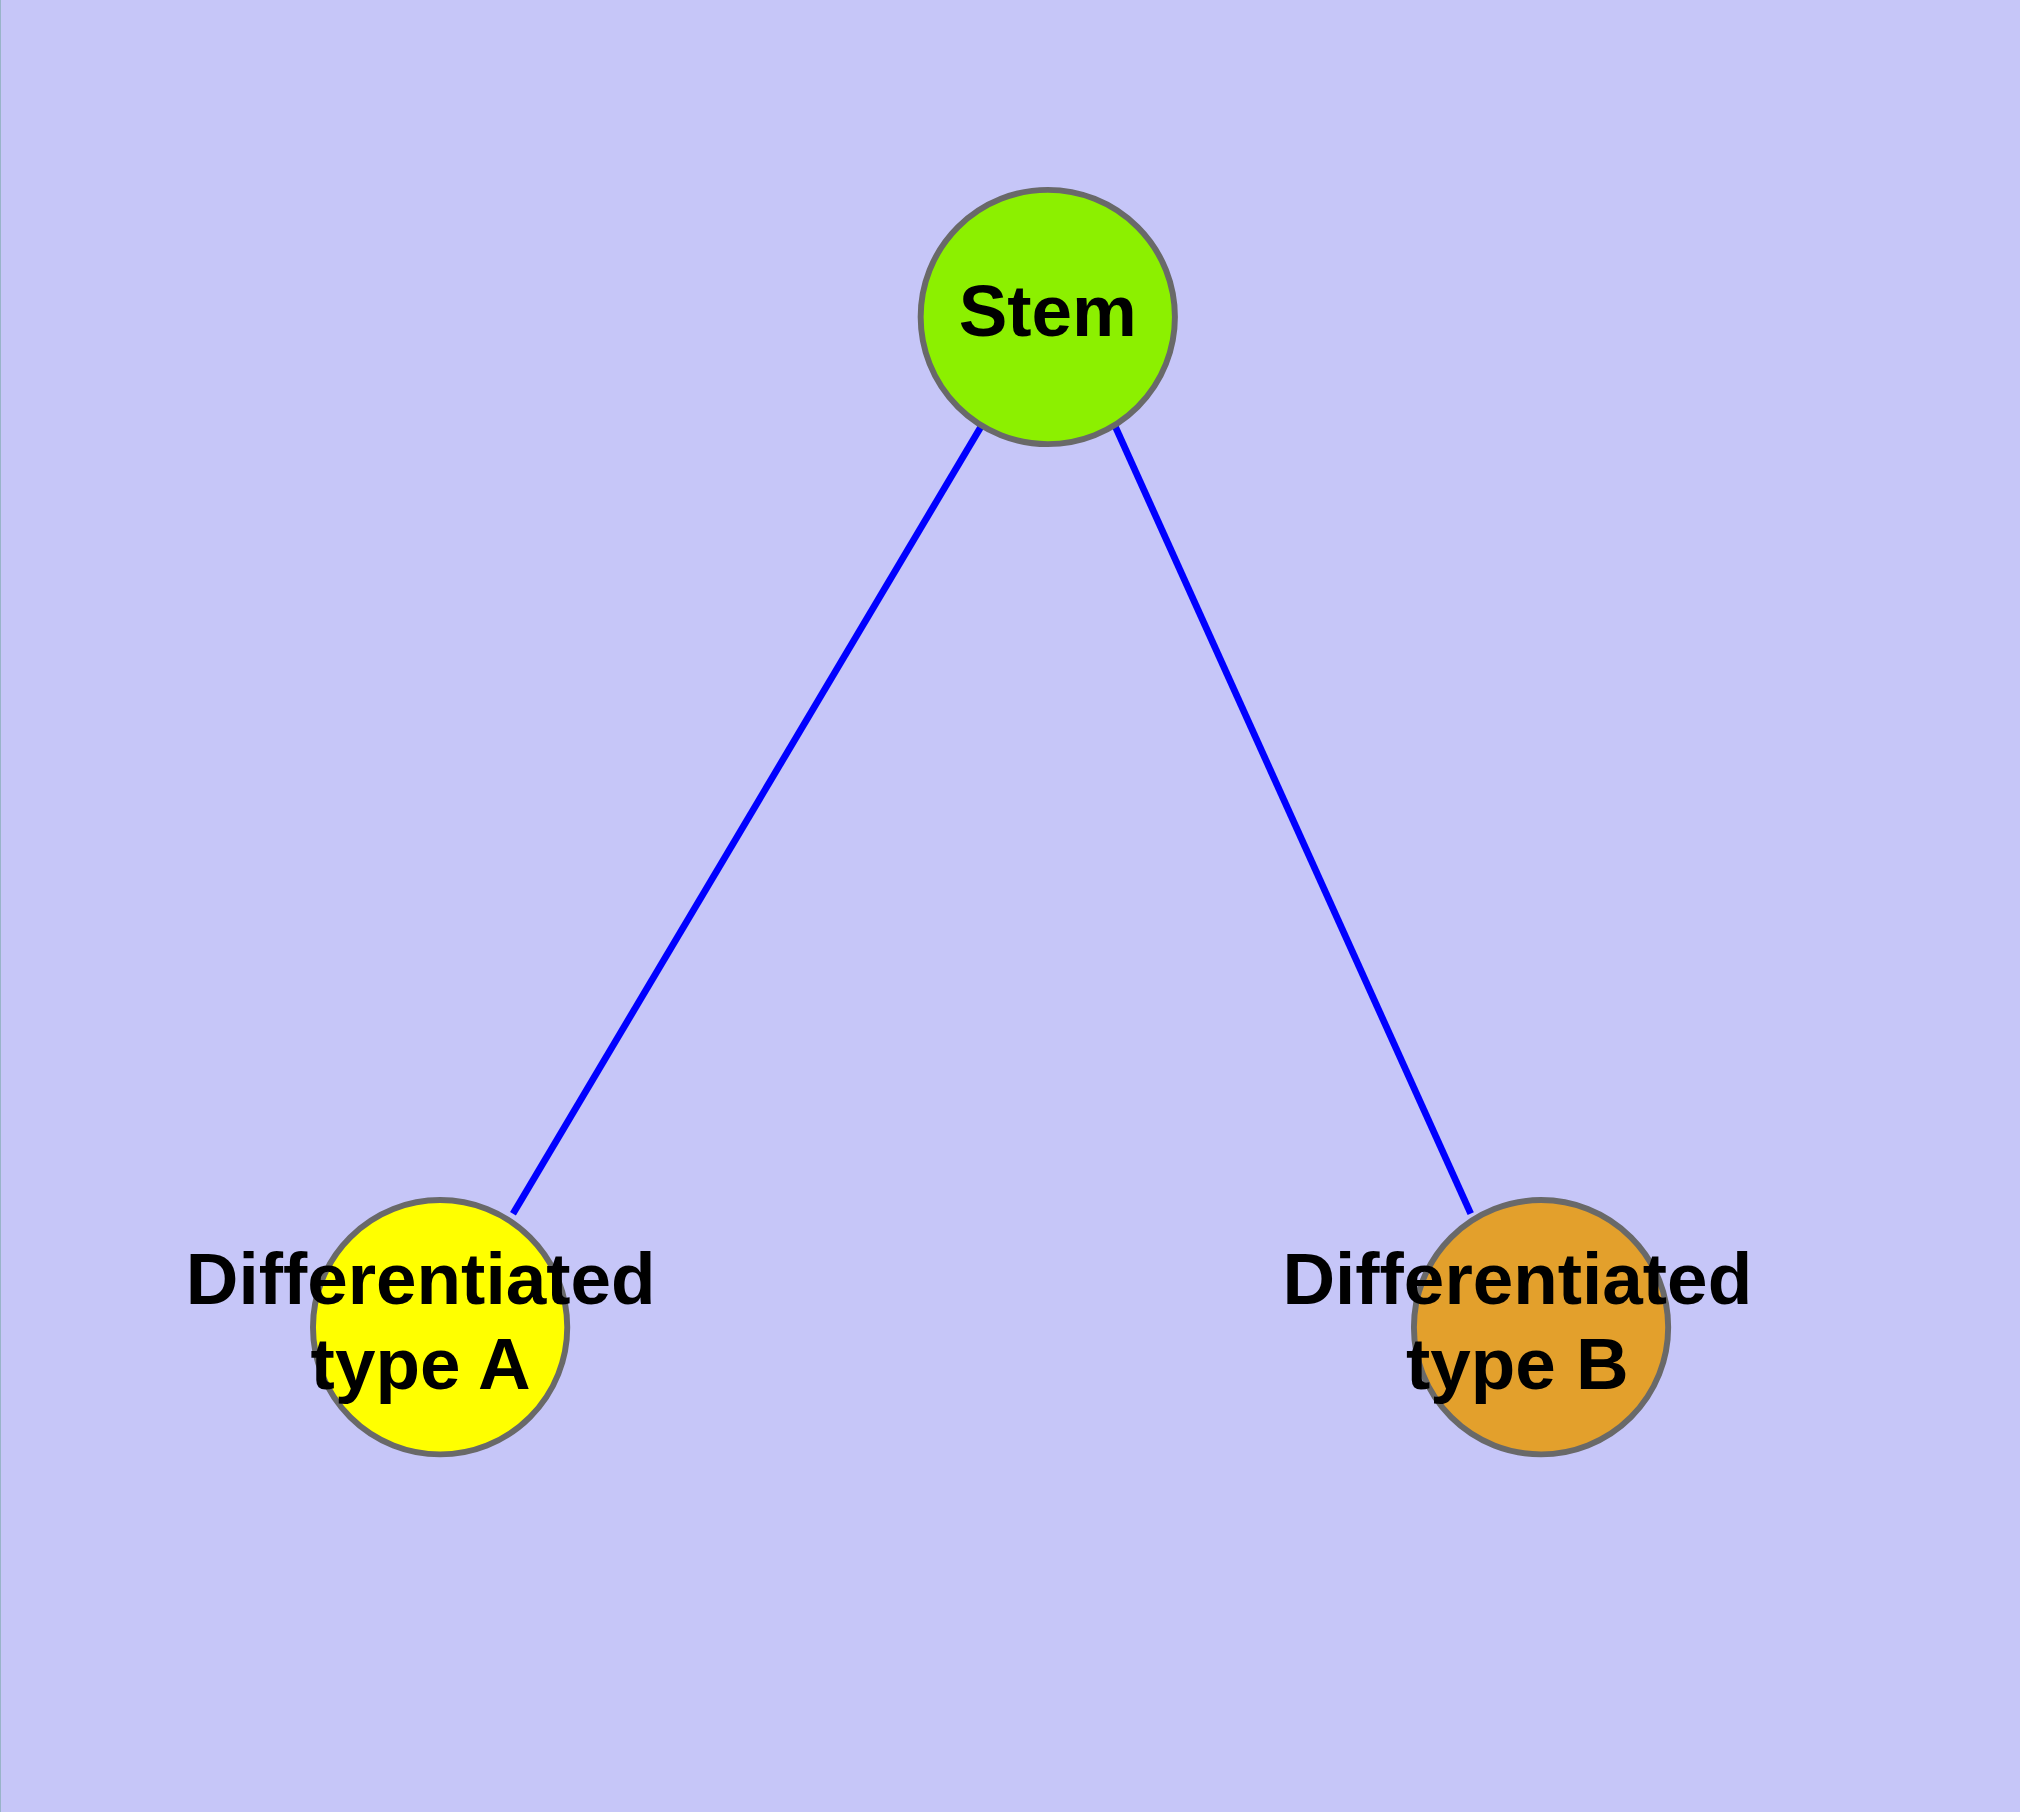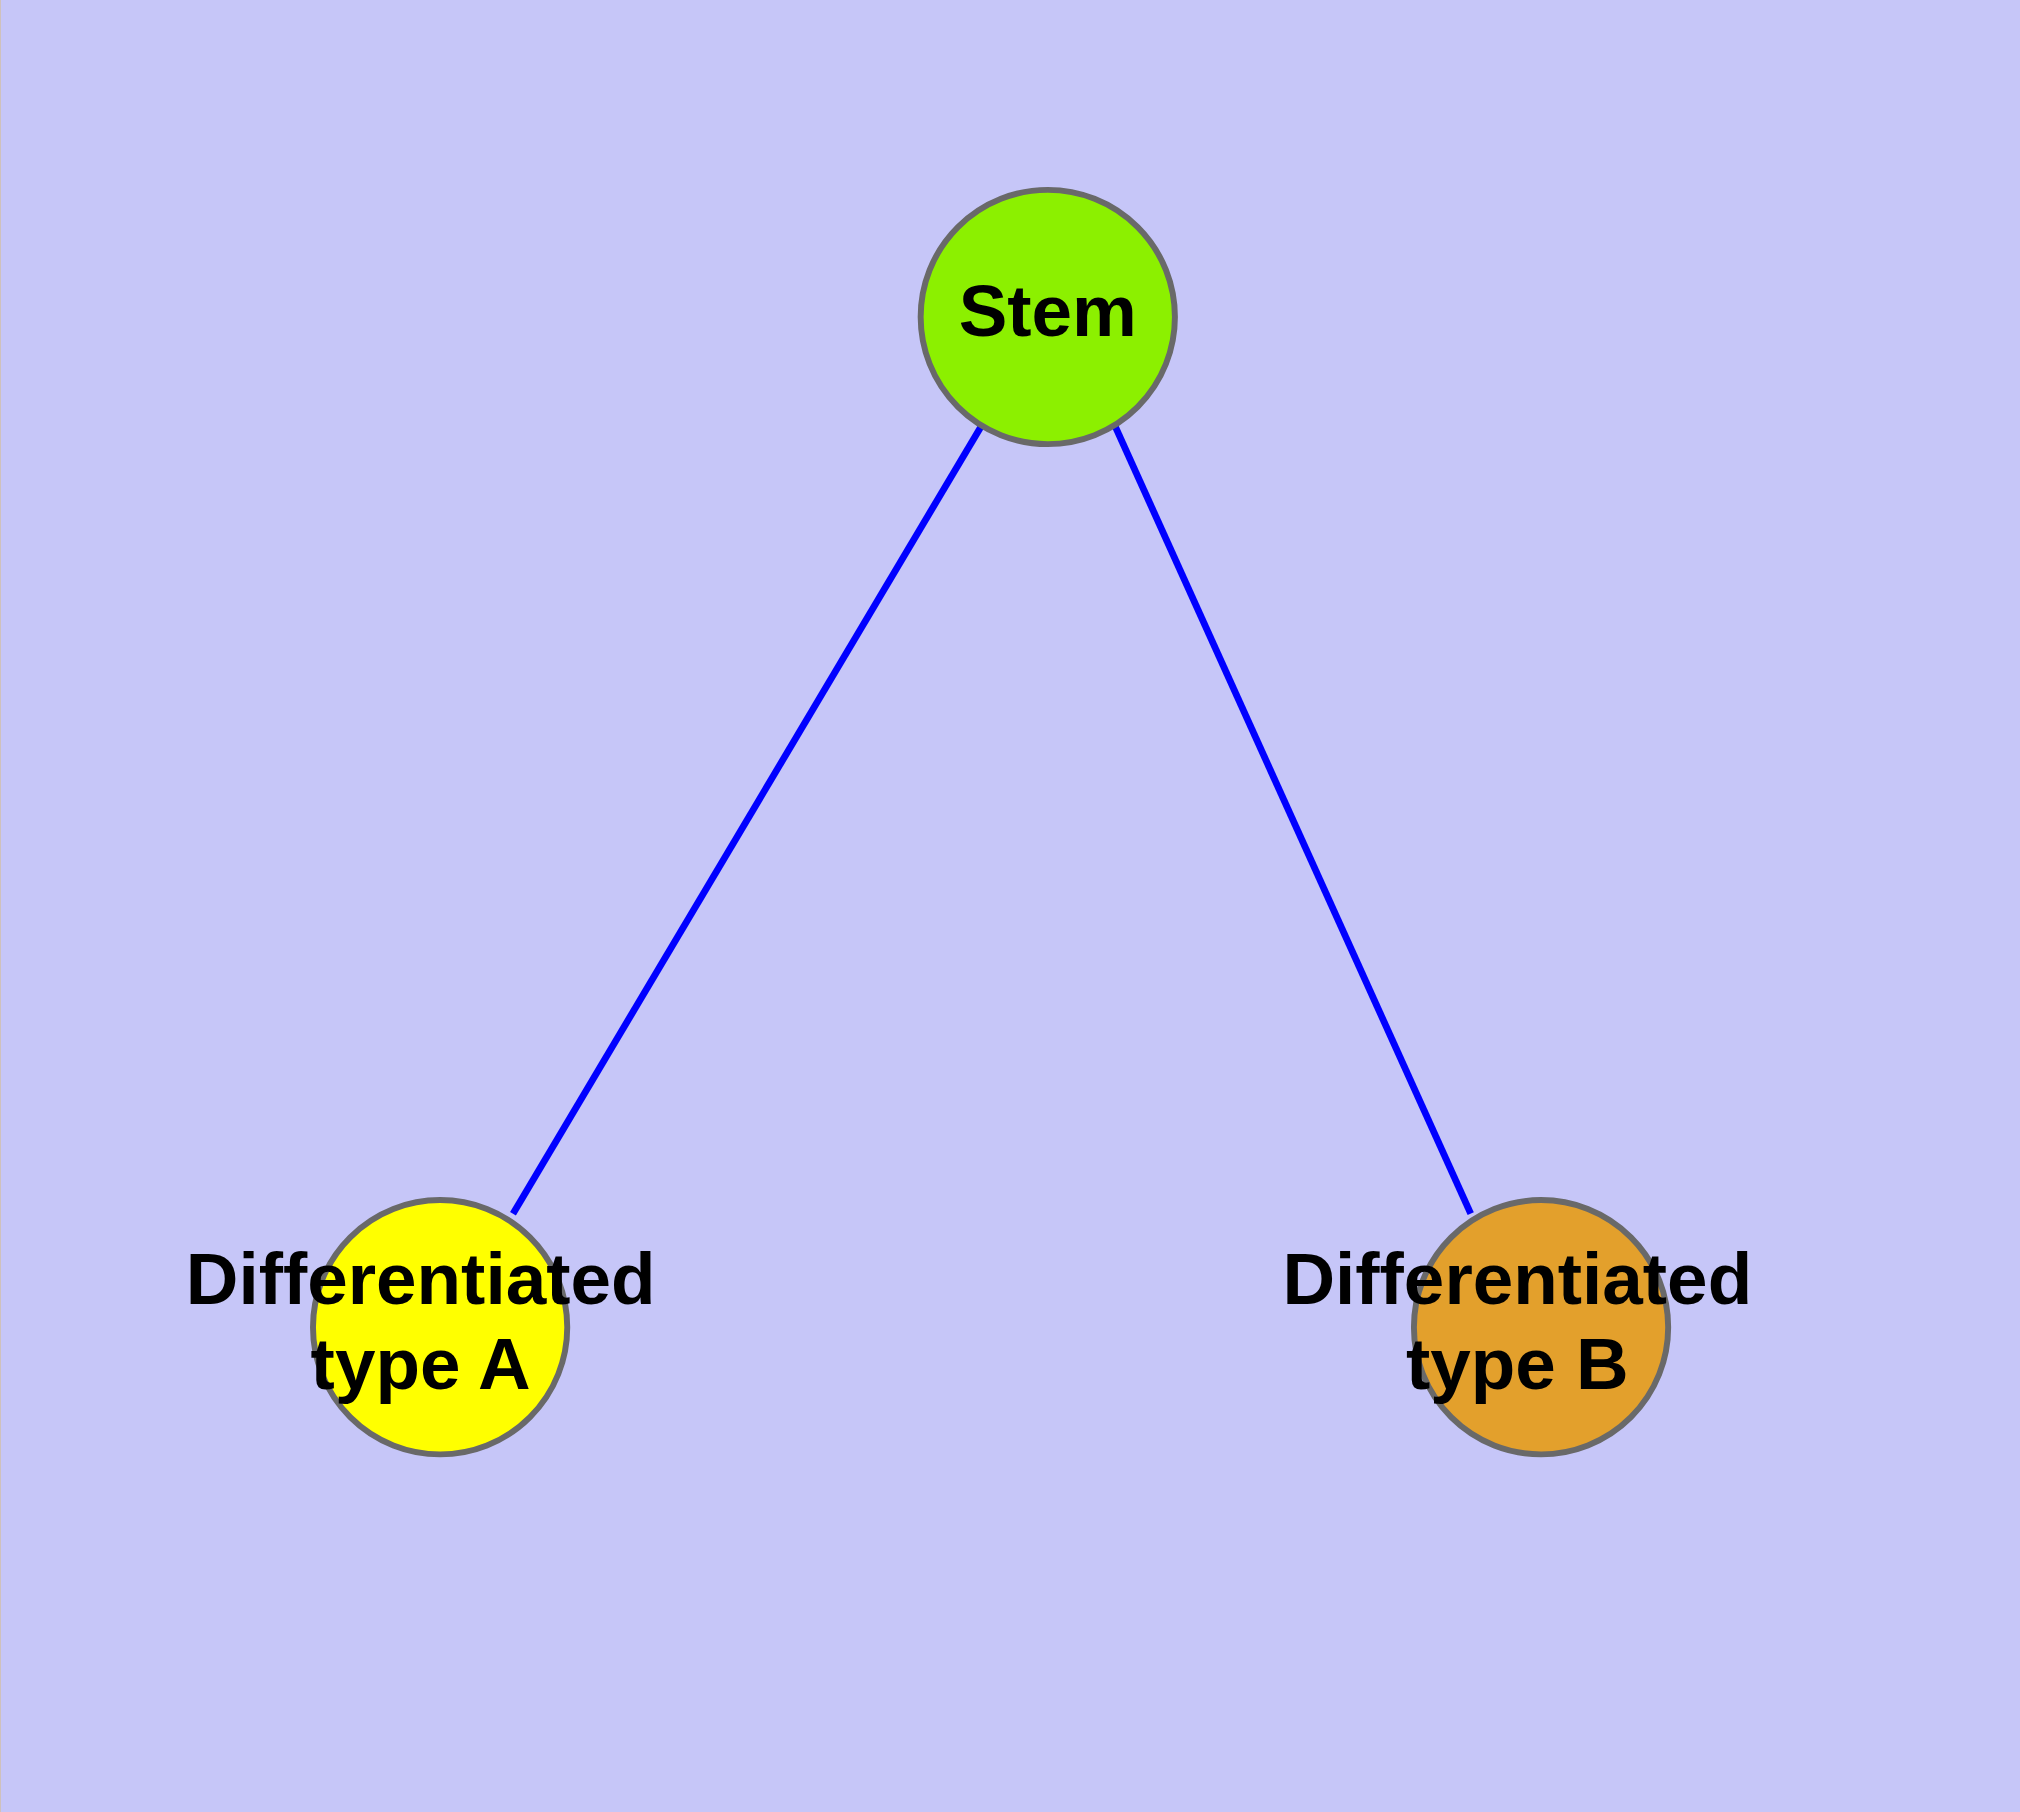--- a/index.html
+++ b/index.html
@@ -4,21 +4,21 @@
 <style>
   html, body {
     margin: 0;
     padding: 0;
     background: #c6c6f8;
   }
   #stage {
     position: relative;
     width: 2021px;
     height: 1812px;
-    background: #eab308;
+    background: #15803d;
     overflow: hidden;
     font-family: "Liberation Sans", sans-serif;
   }
   #graph-svg {
     position: absolute;
     top: 0;
     left: 0;
     width: 2021px;
     height: 1812px;
     display: block;

